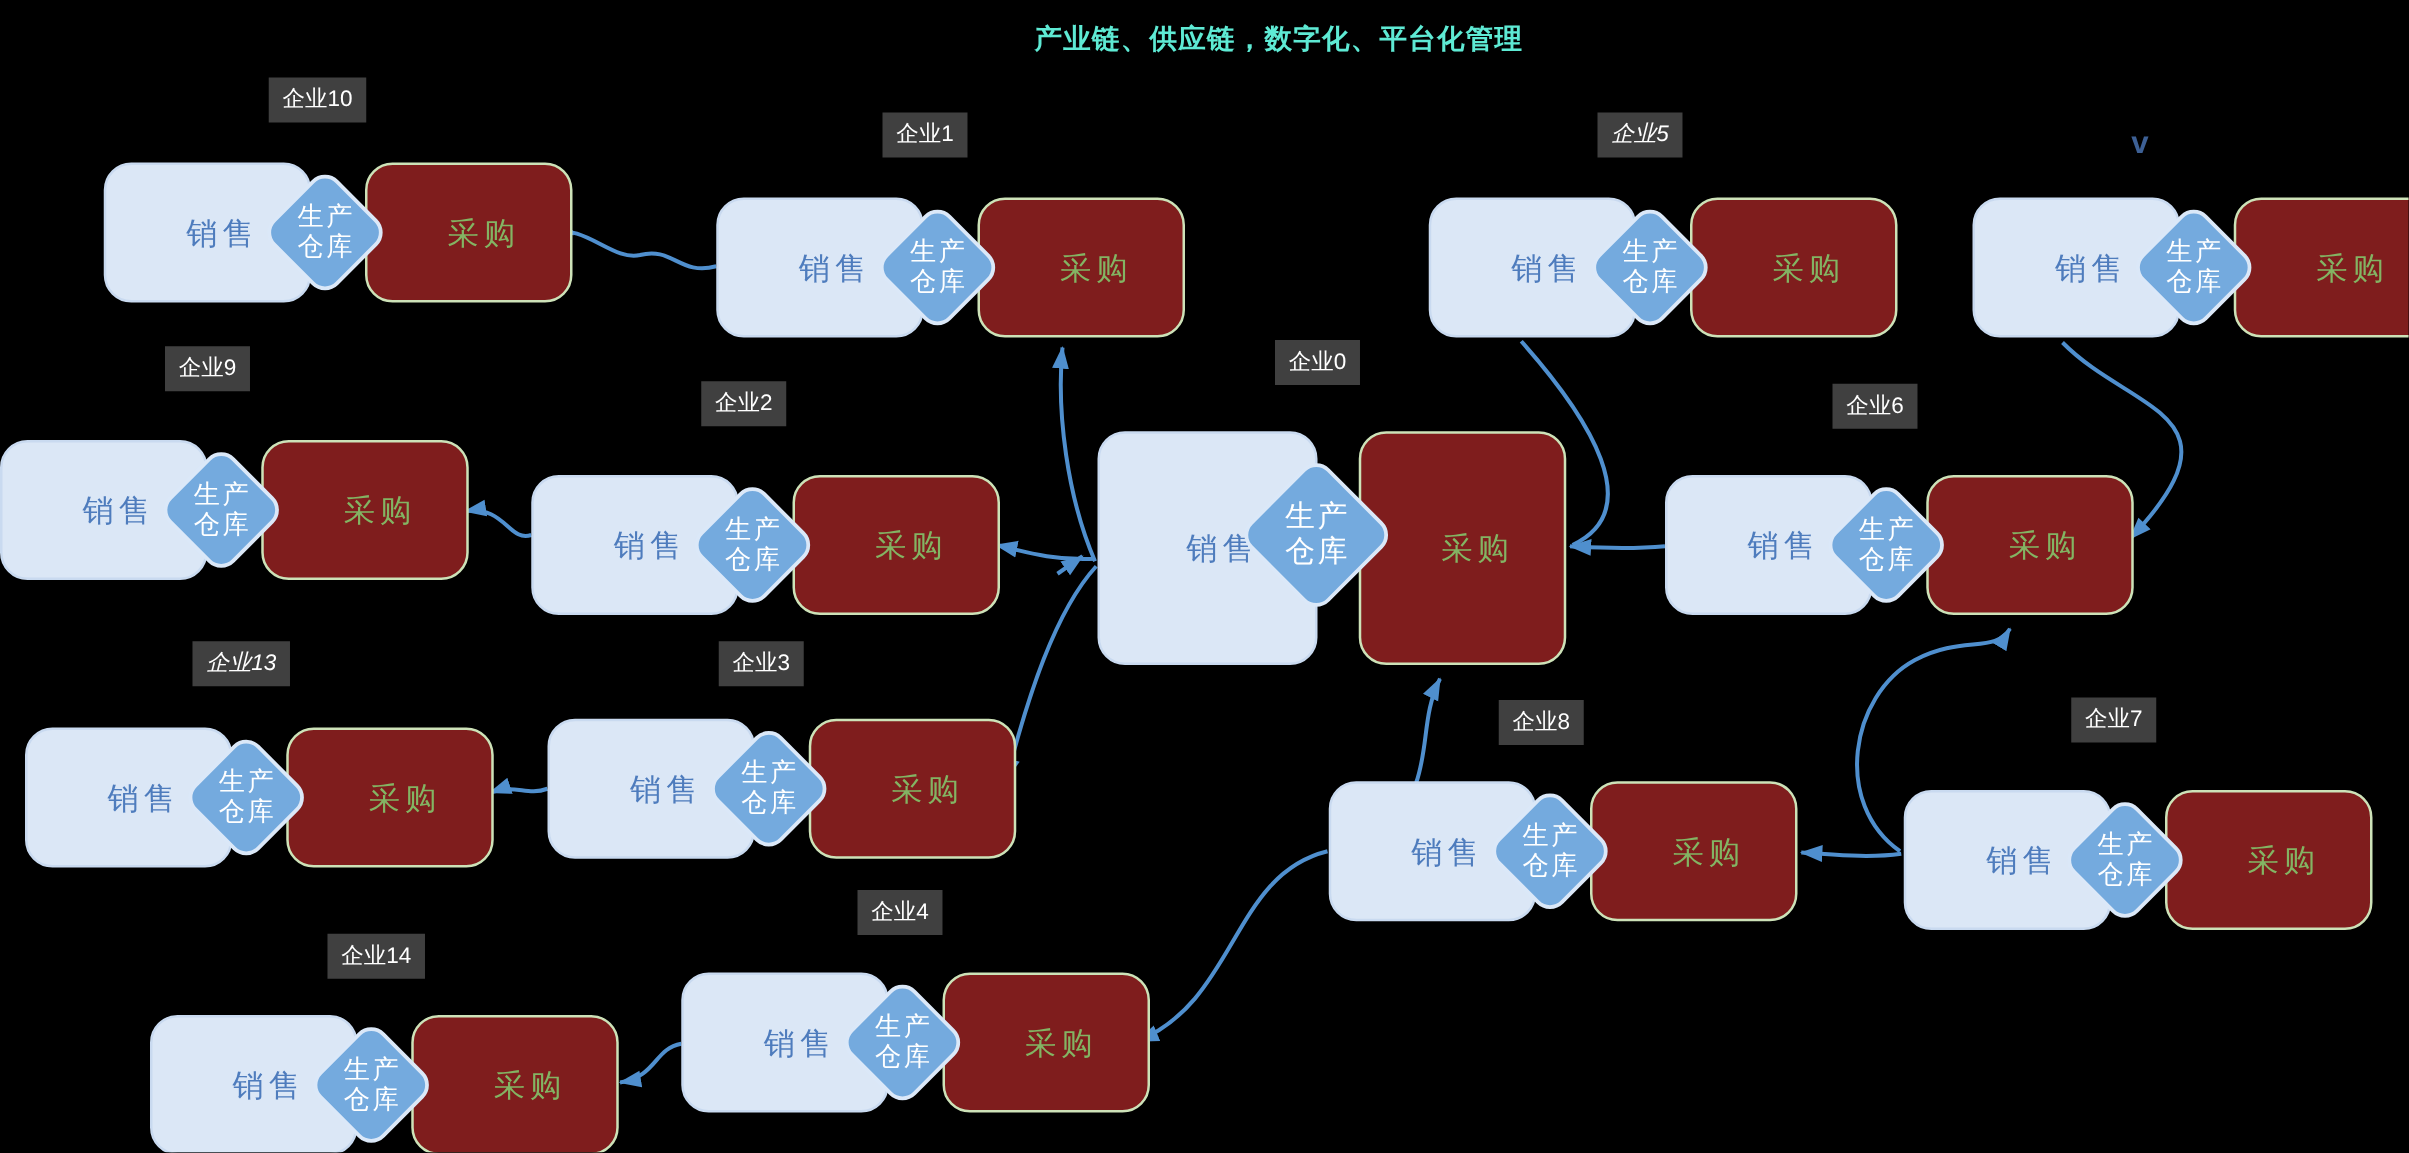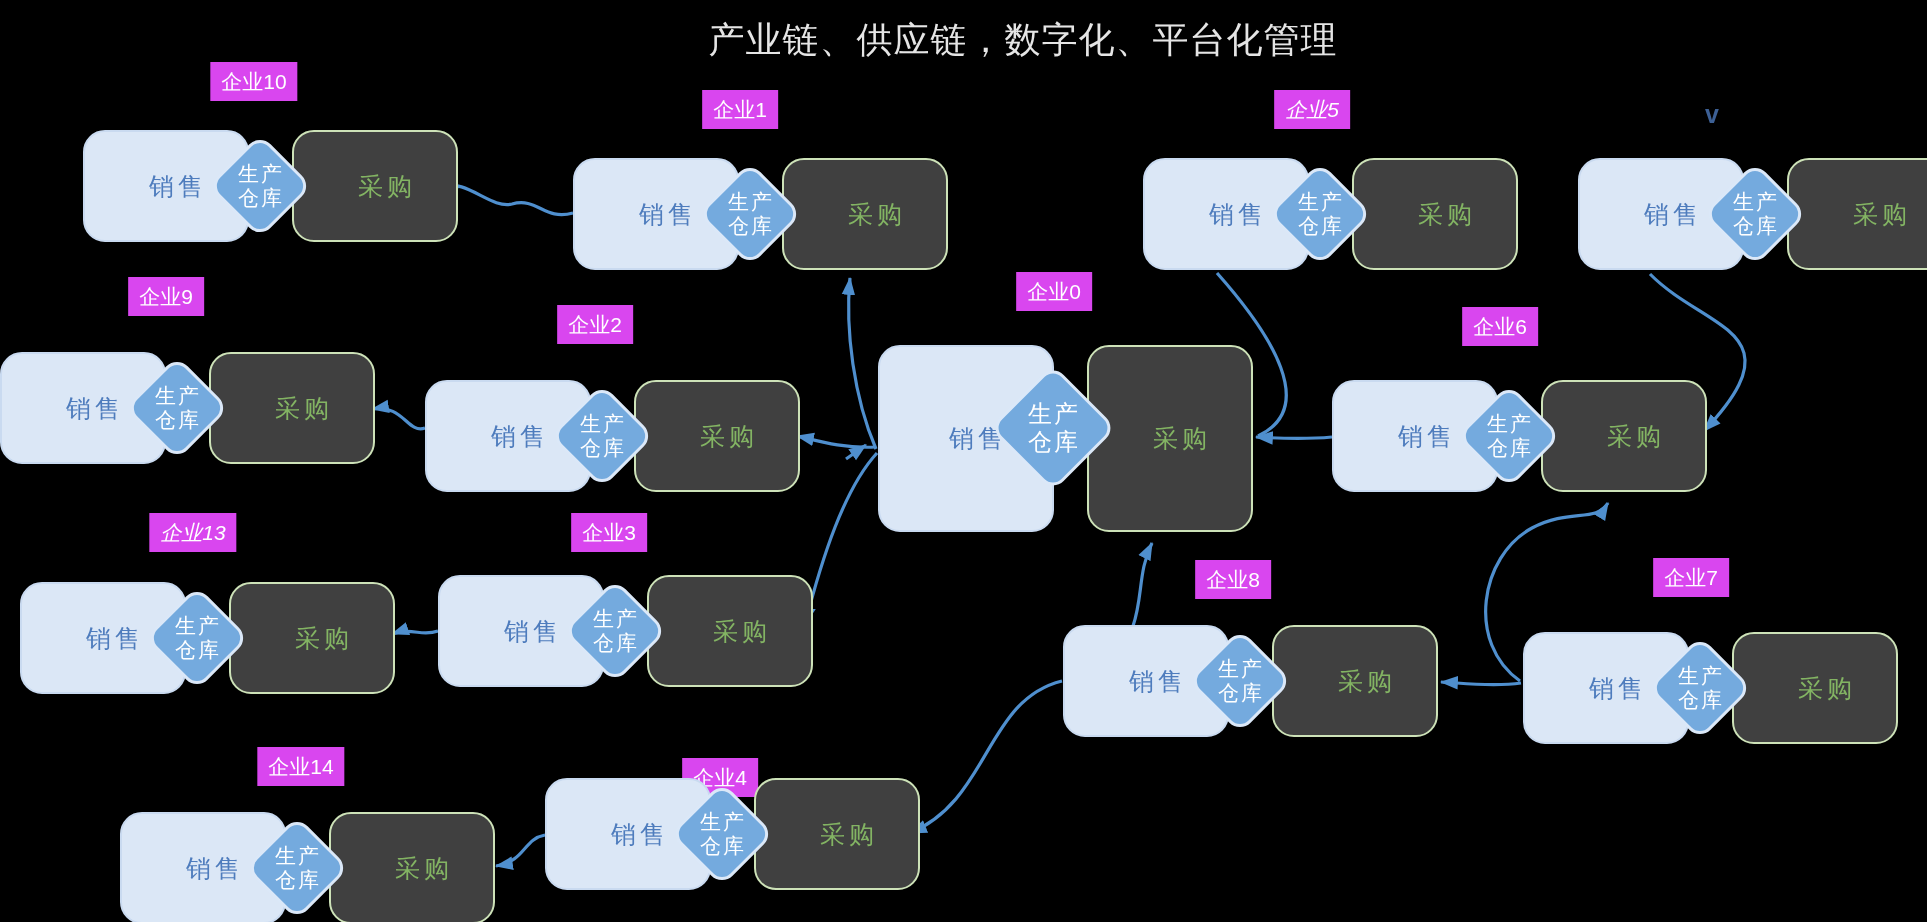--- a/index.html
+++ b/index.html
@@ -1,26 +1,26 @@
 <!DOCTYPE html>
 <html><head>
 <meta charset="utf-8">
 <style>
   html,body{margin:0;padding:0;background:#000;}
   #canvas{position:relative;width:1927px;height:922px;background:#000;overflow:hidden;
           font-family:"Liberation Sans",sans-serif;}
   .title{position:absolute;left:1023px;top:16px;transform:translateX(-50%);
-         font-size:36px;font-weight:normal;color:#e5e5e5;letter-spacing:1px;white-space:nowrap;}
+         font-size:22px;font-weight:bold;color:#5eead4;letter-spacing:1px;white-space:nowrap;}
   .stray{position:absolute;left:1705px;top:100px;color:#3d6095;font-size:25px;font-weight:bold;}
   .unit{position:absolute;}
-  .elabel{position:absolute;transform:translateX(-50%);background:#d946ef;color:#ffffff;
-          font-size:21px;line-height:1.2;padding:7px 11px;white-space:nowrap;}
+  .elabel{position:absolute;transform:translateX(-50%);background:#404040;color:#ffffff;
+          font-size:18px;line-height:1.2;padding:7px 11px;white-space:nowrap;}
   .box{position:absolute;border-radius:22px;display:flex;align-items:center;justify-content:center;padding-left:20px;}
   .sales{background:#dbe7f6;border:2px solid #c9daf0;color:#4e7cbd;}
-  .proc{background:#404040;border:2px solid #cde2b8;color:#83b463;}
+  .proc{background:#7f1d1d;border:2px solid #cde2b8;color:#83b463;}
   .box span{font-size:25px;letter-spacing:4px;text-indent:4px;}
   .diamond{position:absolute;background:#74aade;border:3px solid #dbe8f8;border-radius:15px;
            transform:rotate(45deg);box-sizing:border-box;}
   .dtext{position:absolute;left:0;top:0;right:0;bottom:0;display:flex;flex-direction:column;
          align-items:center;justify-content:center;transform:rotate(-45deg);
          color:#ffffff;font-size:21px;line-height:1.15;letter-spacing:2px;text-indent:2px;}
   .unit.large .dtext{font-size:24px;}
   svg.arrows{position:absolute;left:0;top:0;pointer-events:none;}
   path.arrow{fill:none;stroke:#4f8fce;stroke-width:3.2;}
 </style>
@@ -231,21 +231,21 @@
       <span>采购</span>
     </div>
     <div class="diamond" style="left: 140px; top: 19px; width: 74px; height: 74px;">
       <div class="dtext">
         <span>生产</span>
         <span>仓库</span>
       </div>
     </div>
   </div>
       <div class="unit" style="left: 545px; top: 778px;">
-    <div class="elabel" style="left: 175px; top: -66px; margin-top: 46px;">企业4</div>
+    <div class="elabel" style="left: 175px; top: -66px;">企业4</div>
     <div class="box sales" style="left: 0px; top: 0px; width: 142px; height: 108px;">
       <span>销售</span>
     </div>
     <div class="box proc" style="left: 209px; top: 0px; width: 142px; height: 108px;">
       <span>采购</span>
     </div>
     <div class="diamond" style="left: 140px; top: 19px; width: 74px; height: 74px;">
       <div class="dtext">
         <span>生产</span>
         <span>仓库</span>

